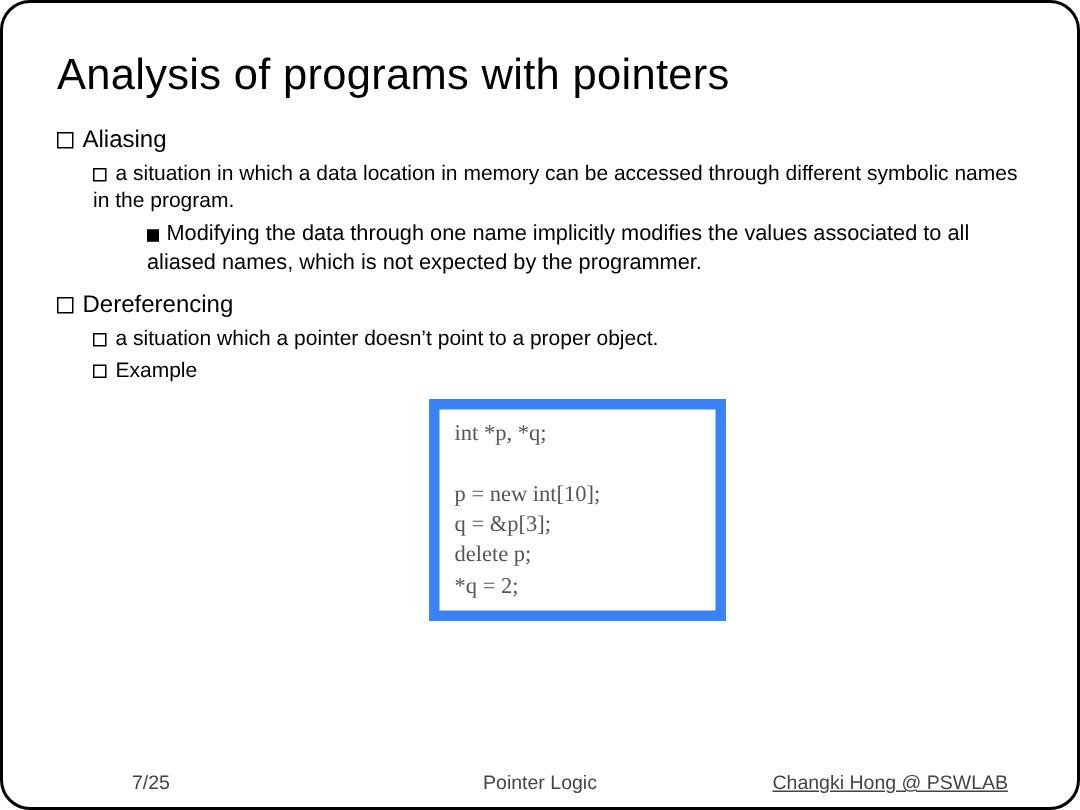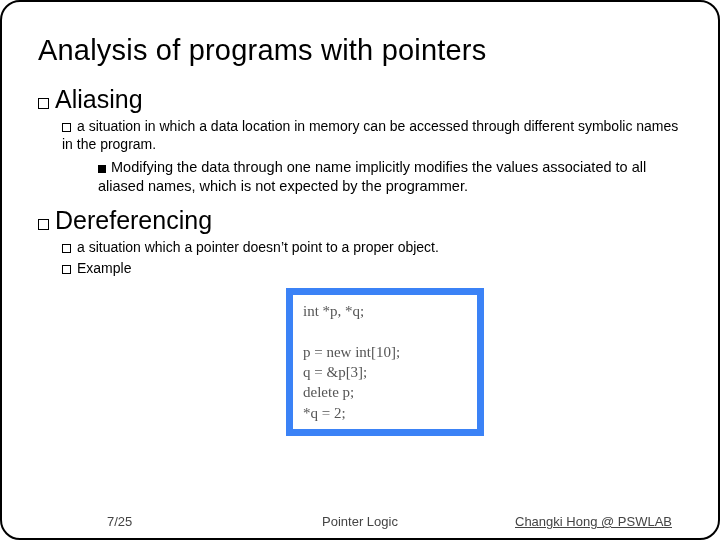--- a/index.html
+++ b/index.html
@@ -20,21 +20,21 @@
     padding: 32px 36px 20px 36px;
     position: relative;
   }
   .title {
     font-size: 29px;
     font-weight: 400;
     margin: 0 0 18px 0;
     letter-spacing: 0.2px;
   }
   .lvl1 {
-    font-size: 25px;
+    font-size: 16px;
     margin: 6px 0 4px 0;
   }
   .lvl2 {
     font-size: 14px;
     margin: 4px 0 4px 24px;
     line-height: 1.28;
   }
   .lvl3 {
     font-size: 14.5px;
     margin: 4px 0 10px 60px;
@@ -72,21 +72,21 @@
     white-space: pre;
   }
   .footer {
     position: absolute;
     bottom: 24px;
     left: 0;
     width: 100%;
     font-size: 13px;
     color: #444;
   }
-  .footer .left { position: absolute; left: 86px; margin-left: 19px; }
+  .footer .left { position: absolute; left: 86px; }
   .footer .center { position: absolute; left: 50%; transform: translateX(-50%); }
   .footer .right { position: absolute; right: 46px; text-decoration: underline; }
 </style>
 </head>
 <body>
 
 <div class="slide">
 
   <h1 class="title">Analysis of programs with pointers</h1>
 

